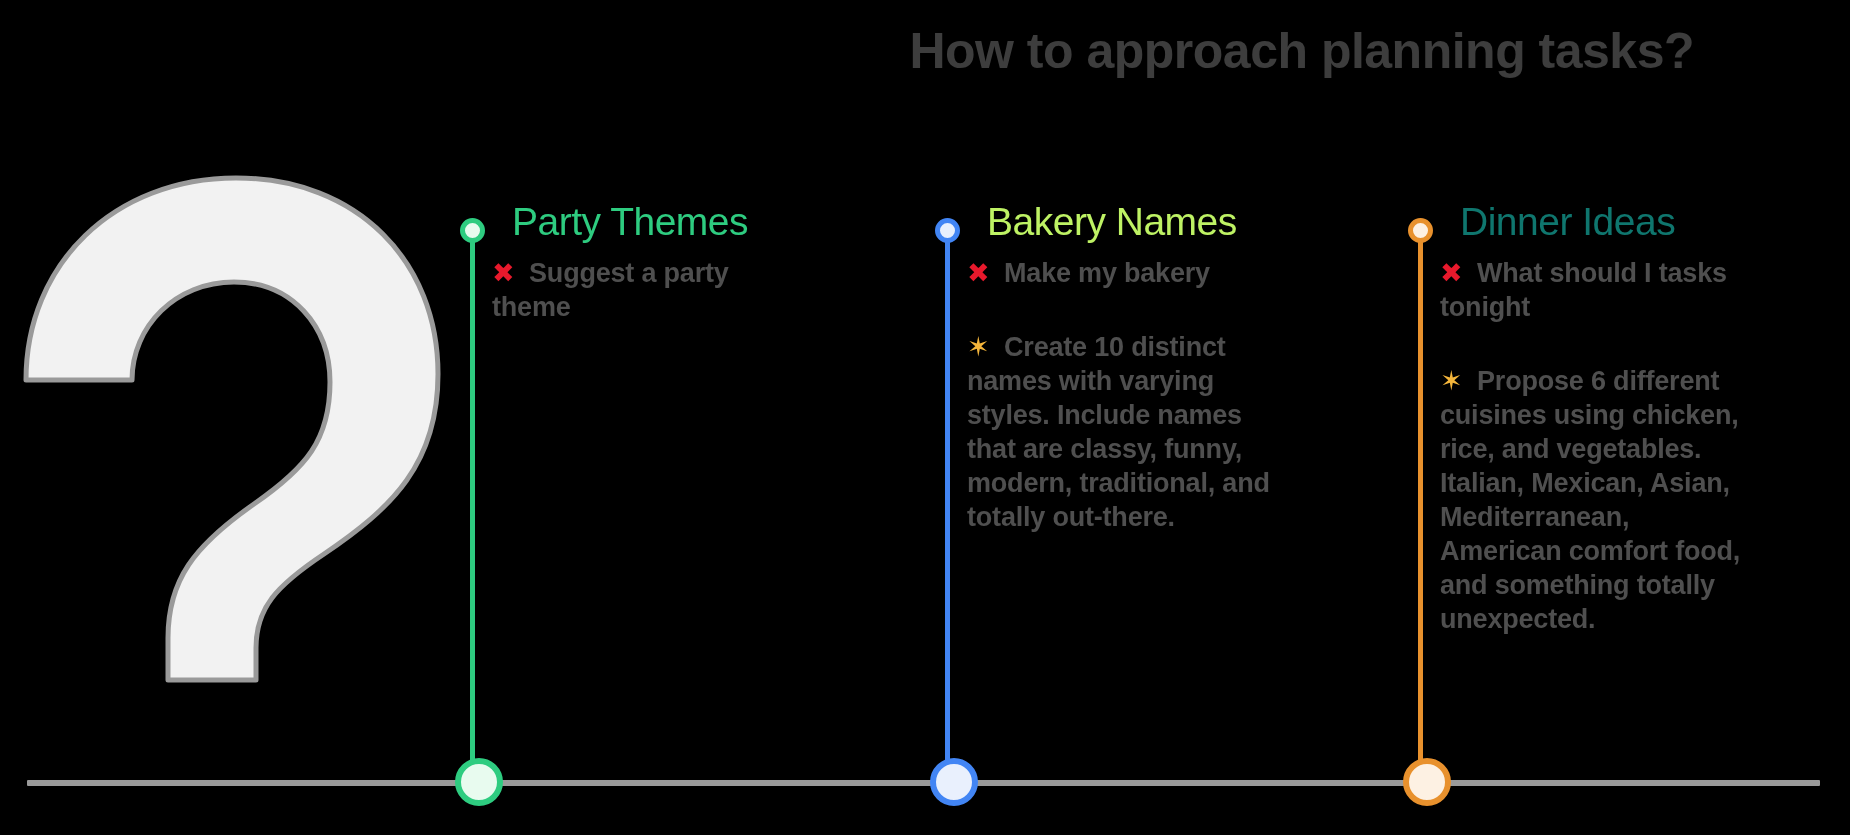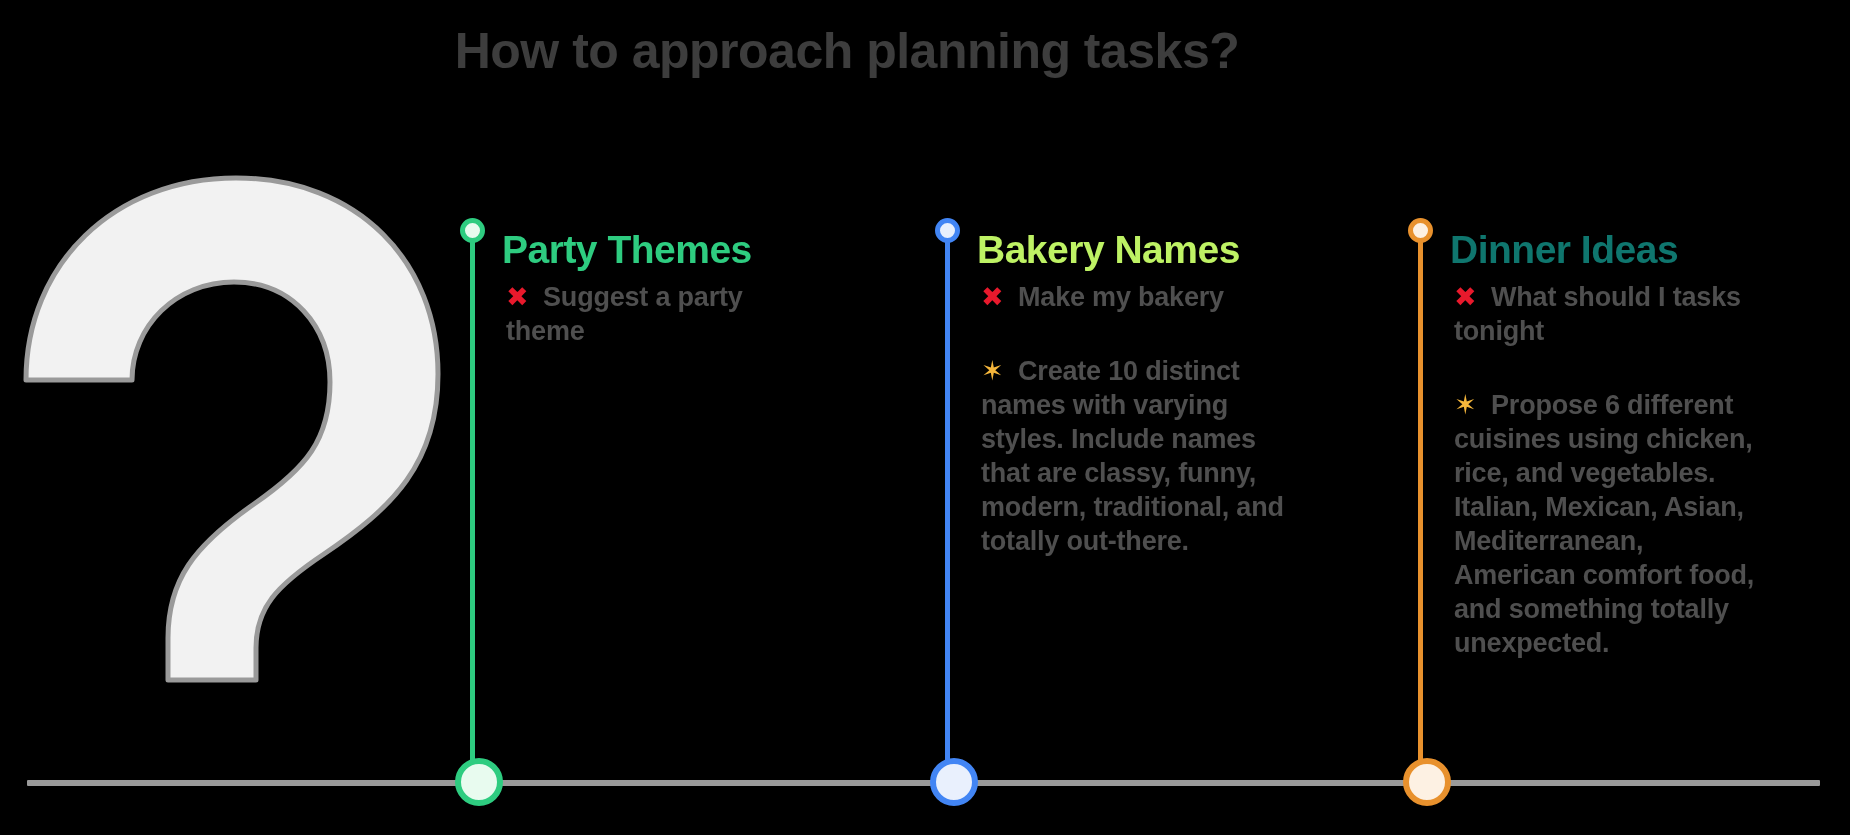--- a/index.html
+++ b/index.html
@@ -15,21 +15,21 @@
     overflow: hidden;
     font-family: "Liberation Sans", sans-serif;
   }
 
   
   #page-title {
     position: absolute;
     left: 0;
     top: 22px;
     width: 1694px;
-    text-align: center;
+    text-align: right;
     box-sizing: border-box;
     color: #3d3d3d;
     font-size: 50px;
     font-weight: bold;
     letter-spacing: -0.5px;
     white-space: nowrap;
   }
 
   
   #question-mark {
@@ -83,34 +83,32 @@
     width: 36px;
     height: 36px;
     border-radius: 50%;
     border-width: 6px;
     border-style: solid;
     box-sizing: content-box;
     z-index: 3;
   }
   .col-heading {
     position: absolute;
-    left: 42px;
+    left: 52px;
     top: -18px;
     font-size: 39px;
-    font-weight: bold;
+    font-weight: normal;
     letter-spacing: -0.5px;
     white-space: nowrap;
-    margin-top: 28px;
   }
   .col-body {
     position: absolute;
-    left: 46px;
+    left: 32px;
     top: 38px;
     width: 300px;
-    margin-top: 24px;
   }
   .prompt-bad, .prompt-good {
     color: #4f4f4f;
     font-size: 27px;
     line-height: 1.26;
     font-weight: bold;
     letter-spacing: -0.2px;
   }
   .prompt-bad { margin-bottom: 40px; }
   .emoji {

